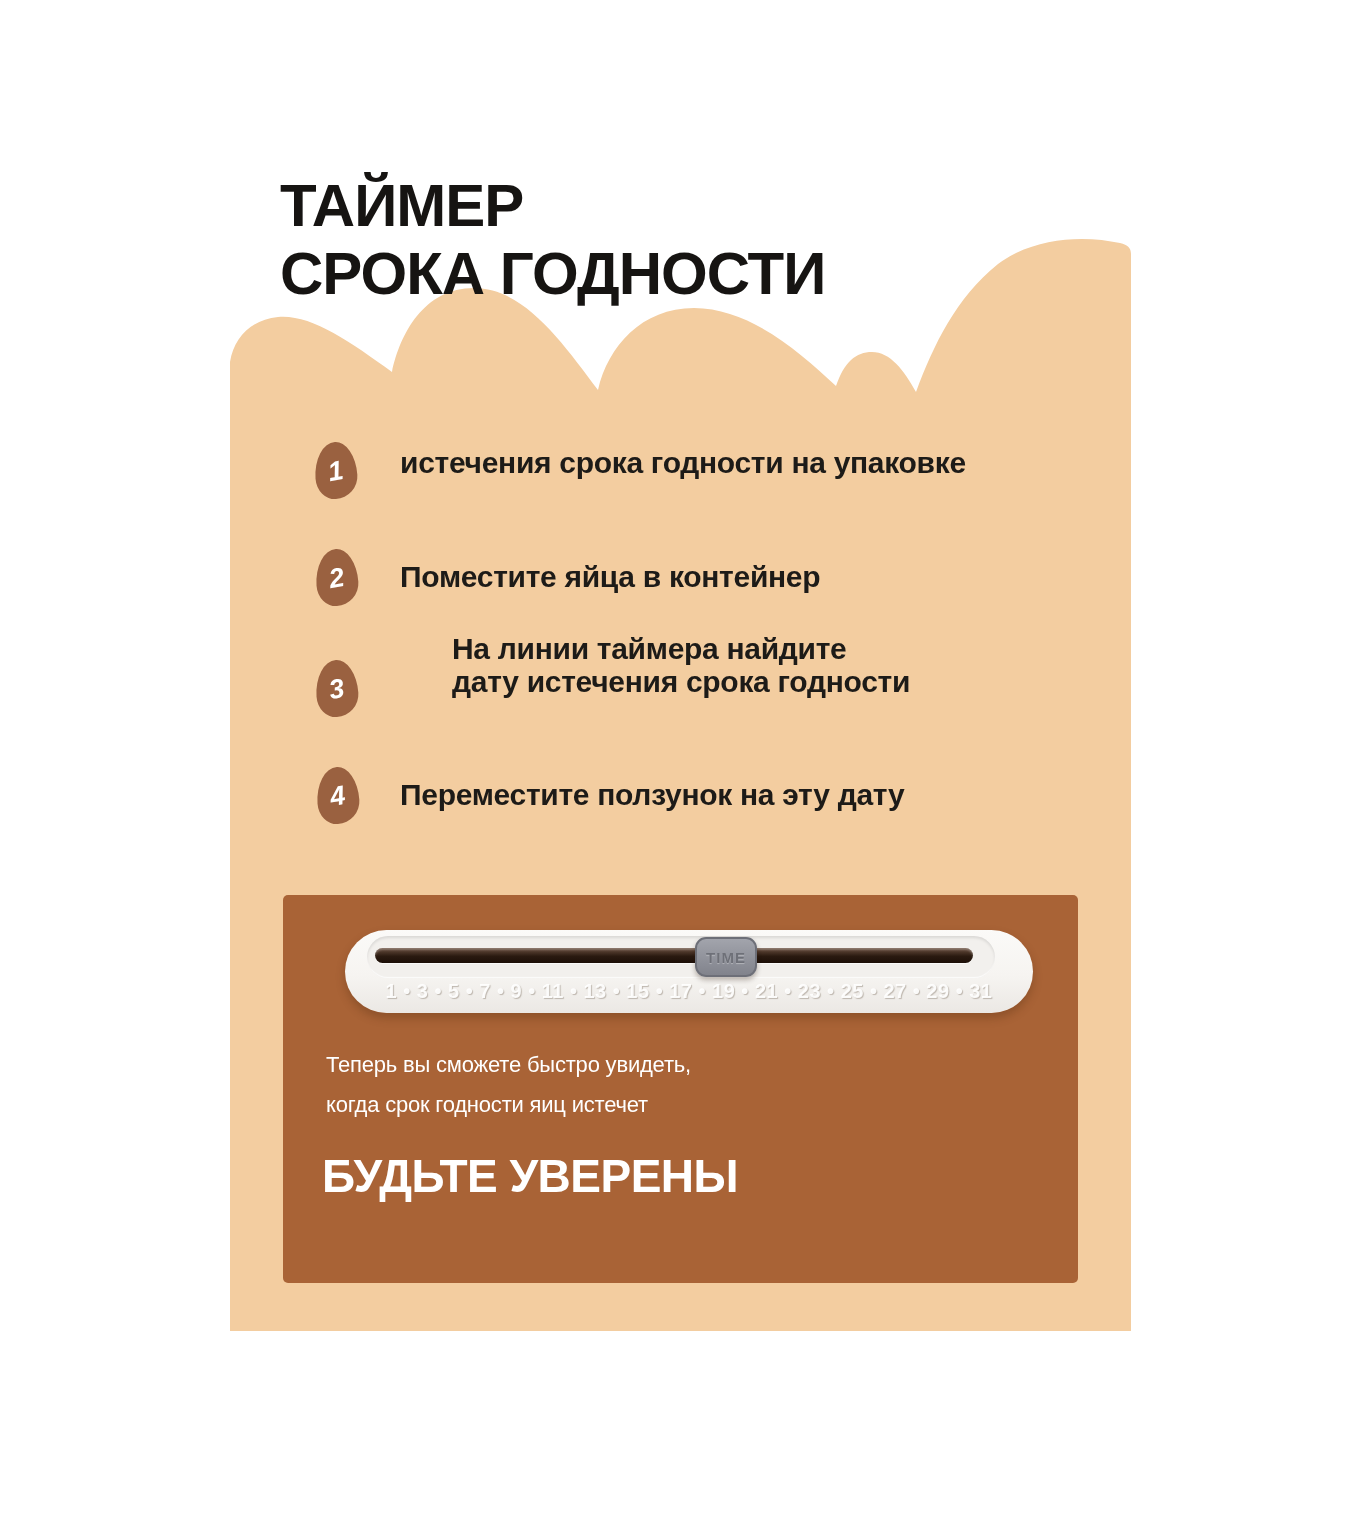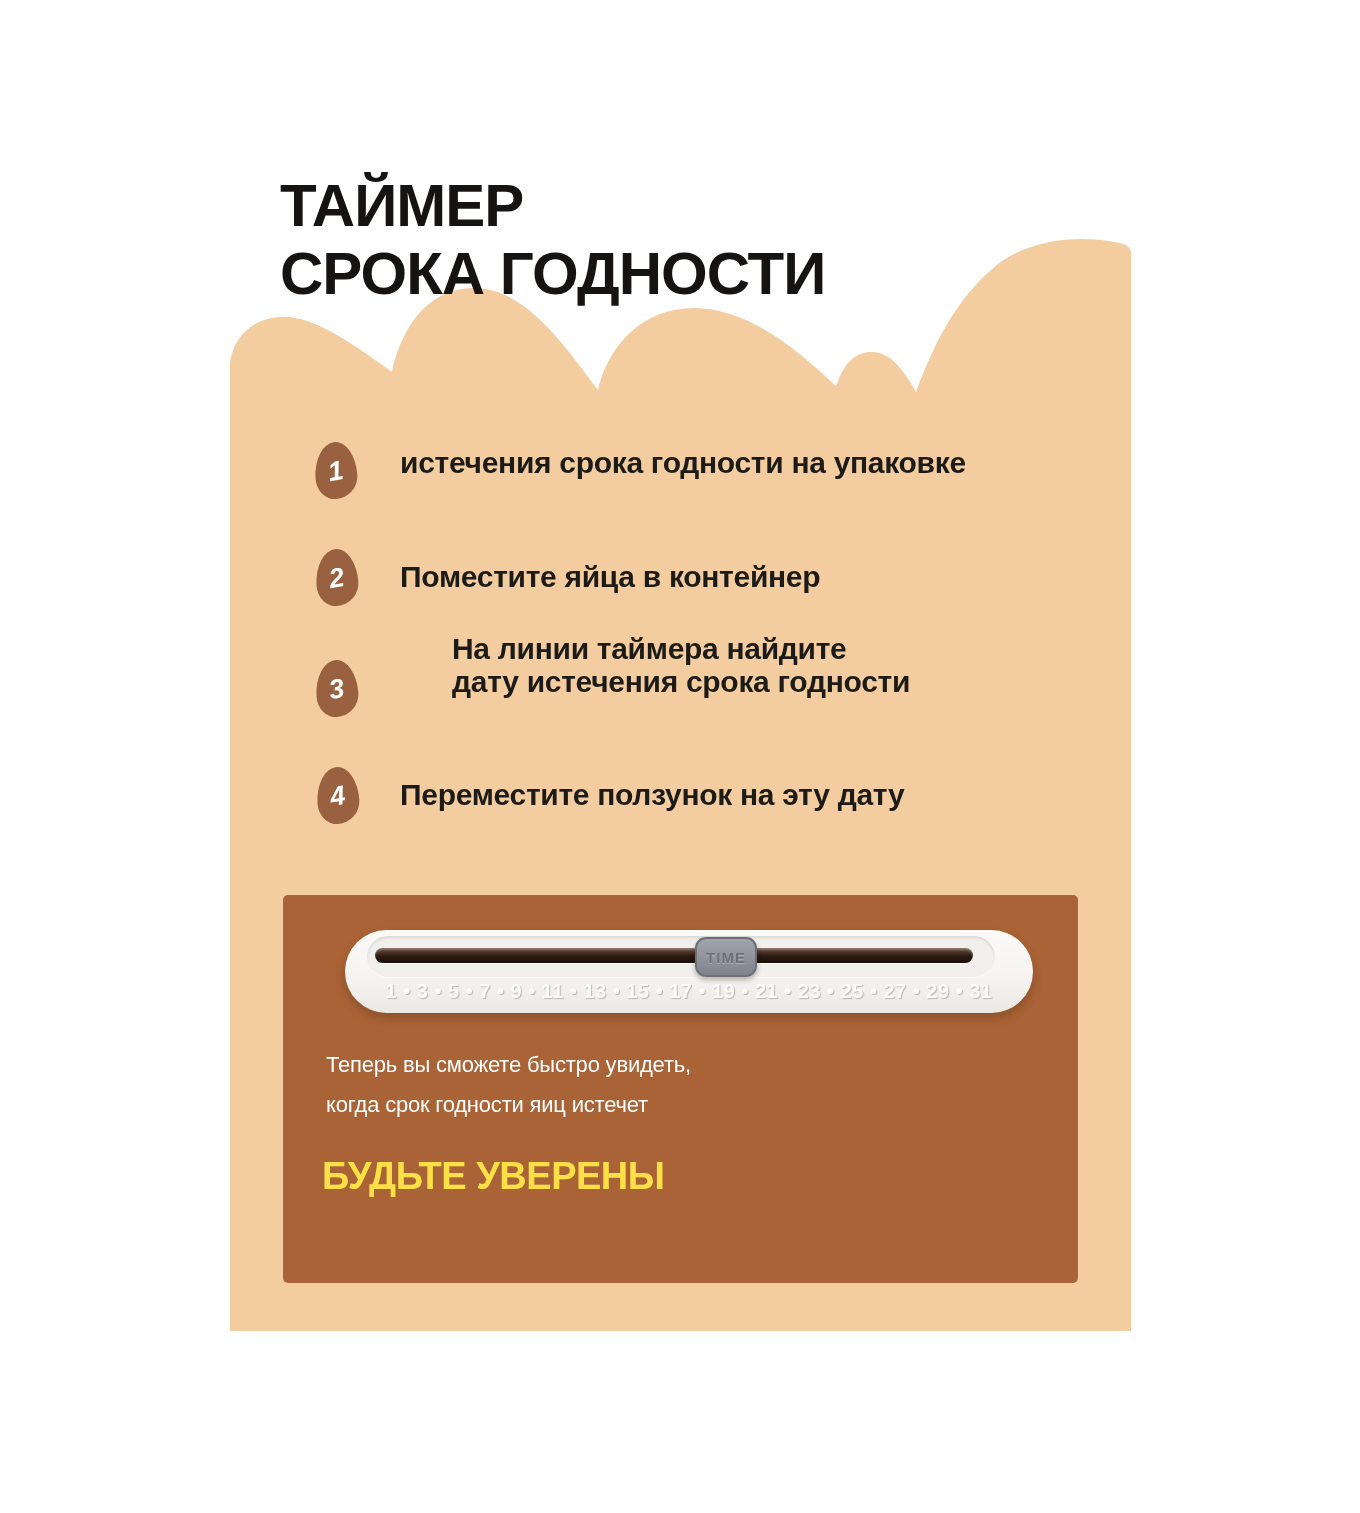--- a/index.html
+++ b/index.html
@@ -123,22 +123,22 @@
     color:#ffffff;
     font-size:22px;
     line-height:40px;
     font-weight:400;
     letter-spacing:-0.2px;
     white-space:nowrap;
   }
   .panel-heading{
     position:absolute;
     left:39px;top:252px;
-    color:#fde047;
-    font-size:38px;
+    color:#ffffff;
+    font-size:46px;
     line-height:58px;
     font-weight:700;
     letter-spacing:-0.5px;
     white-space:nowrap;
   }
 </style>
 </head>
 <body>
 
 <div class="page">

